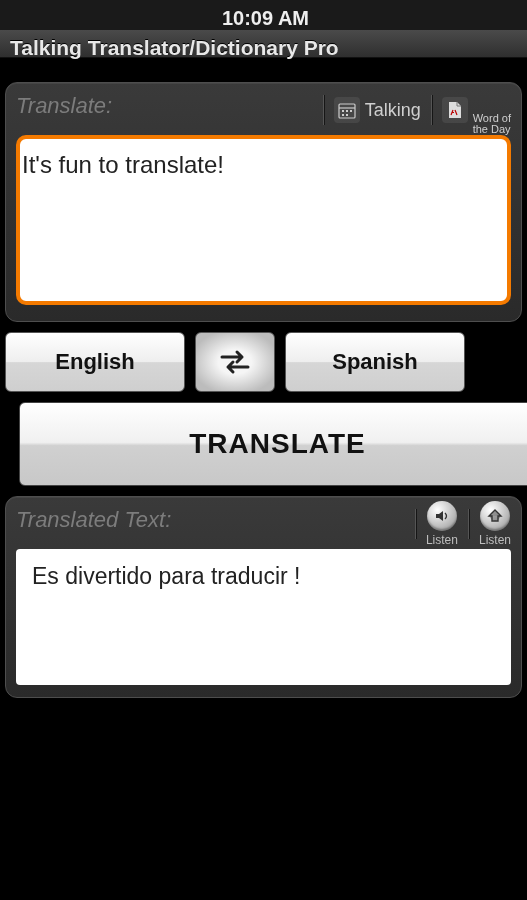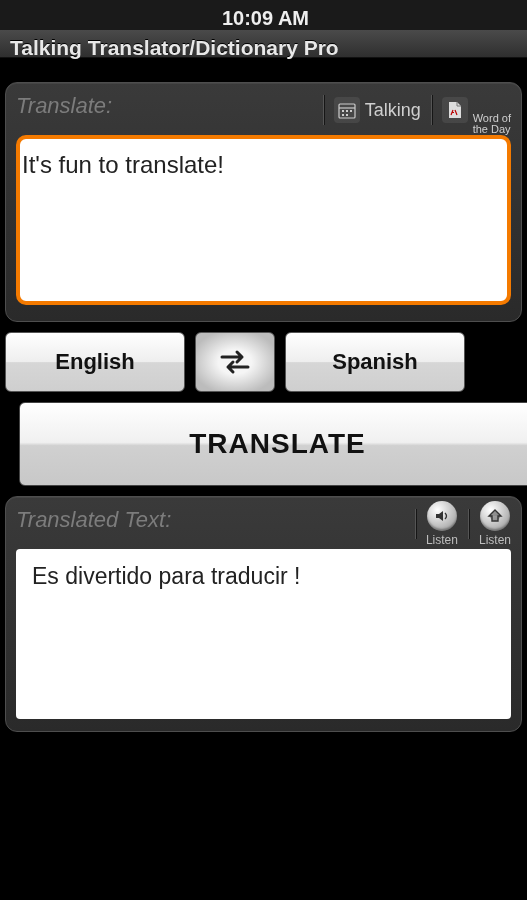--- a/index.html
+++ b/index.html
@@ -158,21 +158,21 @@
     font-size: 28px;
     font-weight: bold;
     letter-spacing: 1px;
     color: #111;
     cursor: pointer;
     box-shadow: 0 2px 2px rgba(0,0,0,.5);
   }
   .output-area {
     background: #fff;
     border-radius: 4px;
-    height: 170px;
+    height: 136px;
     padding: 14px 16px;
     font-size: 23px;
     color: #222;
     width: 100%;
   }
   .round-ico {
     width: 30px; height: 30px;
     border-radius: 50%;
     background: radial-gradient(circle at 35% 30%,#fff,#bbb 60%,#888);
     display:flex; align-items:center; justify-content:center;

